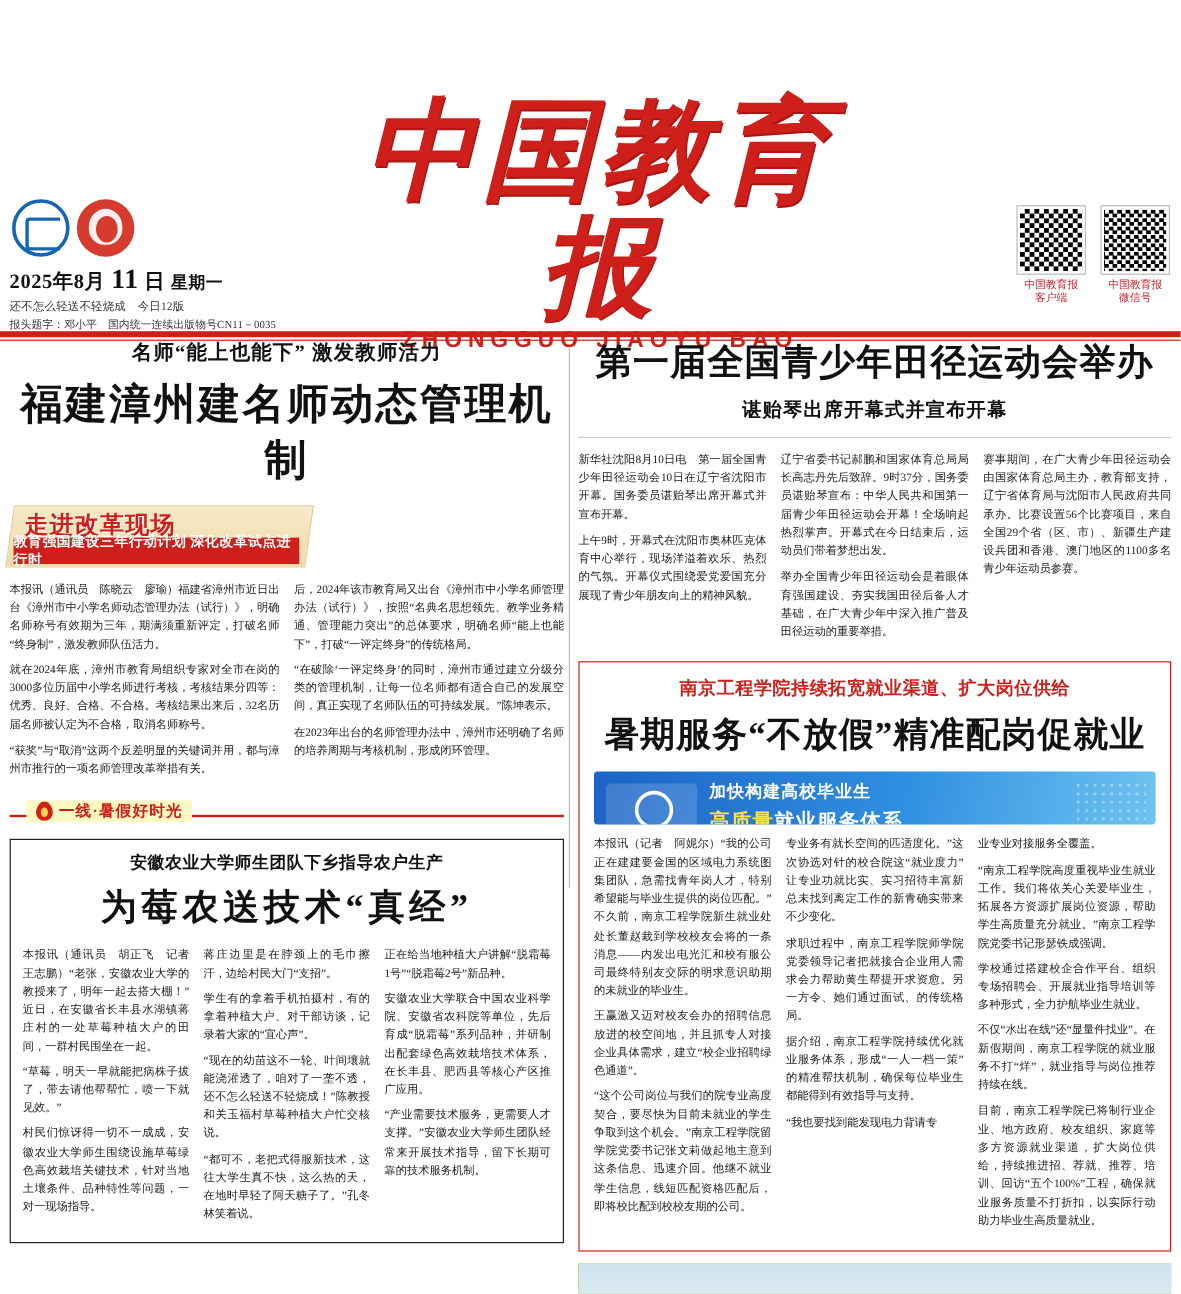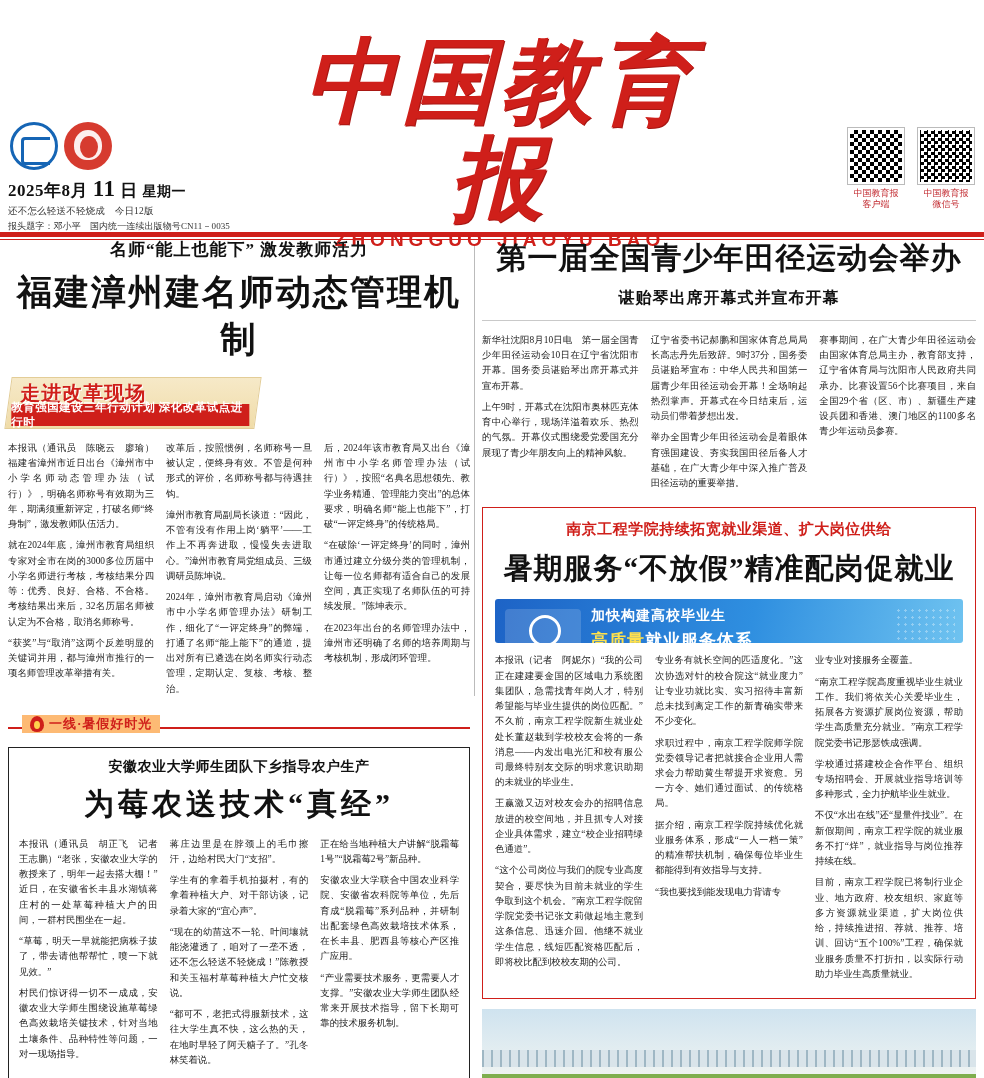--- a/index.html
+++ b/index.html
@@ -8,21 +8,21 @@
     width: 984px; height: 1078px;
     background: #ffffff;
     font-family: "Liberation Serif", "DejaVu Serif", serif;
     color:#111;
     overflow:hidden;
     position:relative;
   }
   .page { position:relative; width:984px; height:1078px; }
 
   
-  .masthead { position:relative; height:296px; }
+  .masthead { position:relative; height:296px;margin-top:44px; }
   .logo-wrap { position:absolute; left:10px; top:122px; display:flex; gap:6px; align-items:center; }
   .logo-c { width:48px; height:48px; border-radius:50%; border:3px solid #1565b5; position:relative; }
   .logo-c:after {
     content:""; position:absolute; left:8px; top:12px; width:26px; height:22px;
     border:3px solid #1565b5; border-right:none; border-radius:4px 0 0 4px;
   }
   .logo-r { width:48px; height:48px; border-radius:50%; background:#d63b2f; position:relative; overflow:hidden;}
   .logo-r:before {
     content:""; position:absolute; left:10px; top:8px; width:28px; height:30px;
     border-radius:50% 50% 45% 45%; background:#fff; opacity:.92;
@@ -96,21 +96,21 @@
 
   
   .headline-2 { text-align:center; font-size:30px; font-weight:bold; letter-spacing:1px; }
   .subhead-2 { text-align:center; font-size:16px; font-weight:bold; margin-top:9px; letter-spacing:1px; }
   .hr-thin { height:1px; background:#c9c9c9; margin:11px 0; }
 
   
   .sec-sep { margin-top:12px; position:relative; height:26px; }
   .sec-sep .line { position:absolute; left:0; right:0; top:12px; height:2px; background:#cf1f1a; }
   .sec-sep .lbl {
-    position:absolute; left:14px; top:0; background:#fdba74; padding:0 8px;
+    position:absolute; left:14px; top:0; background:#fef9c3; padding:0 8px;
     font-size:13px; font-weight:bold; color:#cf1f1a; letter-spacing:1px;
     display:flex; align-items:center; gap:5px;
   }
   .flame { width:14px; height:16px; background:#cf1f1a; border-radius:50% 50% 50% 50%/60% 60% 40% 40%; position:relative; }
   .flame:after { content:""; position:absolute; left:4px; top:5px; width:6px; height:8px; background:#ffd24d; border-radius:50%; }
 
   .boxed { border:1px solid #222; padding:10px 10px 8px 10px; margin-top:6px; }
   .box-kicker { text-align:center; font-size:14px; font-weight:bold; letter-spacing:.5px; }
   .box-headline { text-align:center; font-size:30px; font-weight:bold; letter-spacing:4px; margin-top:8px; }
 
@@ -202,25 +202,20 @@
           <div class="banner-t2">教育强国建设三年行动计划 深化改革试点进行时</div>
         </div>
 
         <div class="cols3">
           <div>
             <p class="txt lead">本报讯（通讯员　陈晓云　廖瑜）福建省漳州市近日出台《漳州市中小学名师动态管理办法（试行）》，明确名师称号有效期为三年，期满须重新评定，打破名师“终身制”，激发教师队伍活力。</p>
             <p class="txt">就在2024年底，漳州市教育局组织专家对全市在岗的3000多位历届中小学名师进行考核，考核结果分四等：优秀、良好、合格、不合格。考核结果出来后，32名历届名师被认定为不合格，取消名师称号。</p>
             <p class="txt">“获奖”与“取消”这两个反差明显的关键词并用，都与漳州市推行的一项名师管理改革举措有关。</p>
           </div>
           <div>
-            <p class="txt">改革后，按照惯例，名师称号一旦被认定，便终身有效。不管是何种形式的评价，名师称号都与待遇挂钩。</p>
-            <p class="txt">漳州市教育局副局长谈道：“因此，不管有没有作用上岗‘躺平’——工作上不再奔进取，慢慢失去进取心。”漳州市教育局党组成员、三级调研员陈坤说。</p>
-            <p class="txt">2024年，漳州市教育局启动《漳州市中小学名师管理办法》研制工作，细化了“一评定终身”的弊端，打通了名师“能上能下”的通道，提出对所有已遴选在岗名师实行动态管理，定期认定、复核、考核、整治。</p>
-          </div>
-          <div>
             <p class="txt">后，2024年该市教育局又出台《漳州市中小学名师管理办法（试行）》，按照“名典名思想领先、教学业务精通、管理能力突出”的总体要求，明确名师“能上也能下”，打破“一评定终身”的传统格局。</p>
             <p class="txt">“在破除‘一评定终身’的同时，漳州市通过建立分级分类的管理机制，让每一位名师都有适合自己的发展空间，真正实现了名师队伍的可持续发展。”陈坤表示。</p>
             <p class="txt">在2023年出台的名师管理办法中，漳州市还明确了名师的培养周期与考核机制，形成闭环管理。</p>
           </div>
         </div>
       </div>
 
       <div class="sec-sep">
         <div class="line"></div>
         <div class="lbl">

